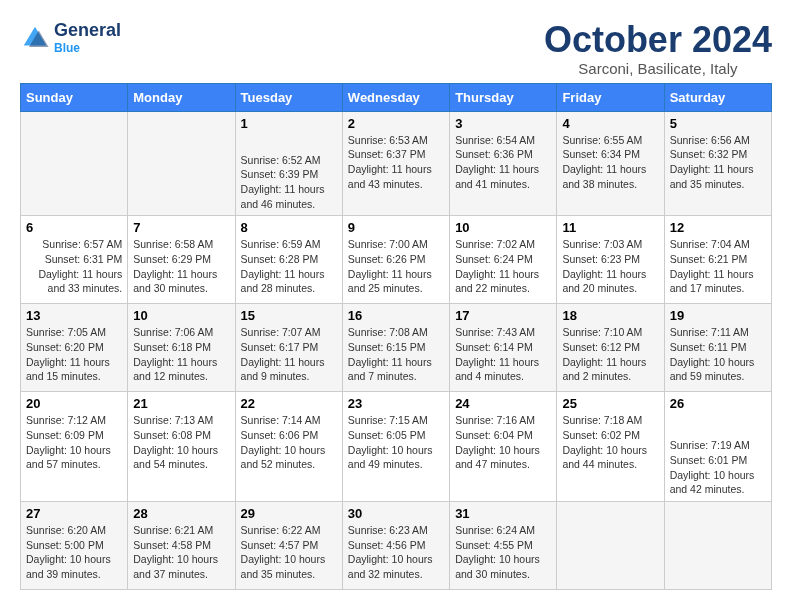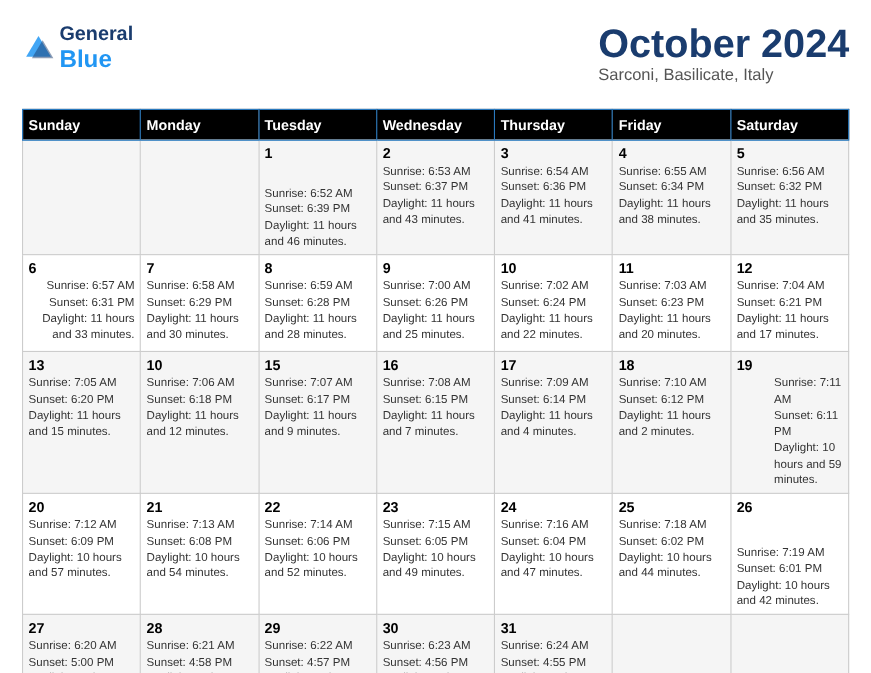--- a/index.html
+++ b/index.html
@@ -7,51 +7,51 @@
       font-family: Arial, sans-serif;
       background: #fff;
       width: 792px;
       min-height: 612px;
       padding: 20px;
     }
     .header {
       display: flex;
       justify-content: space-between;
       align-items: flex-start;
-      margin-bottom: 22px;
+      margin-bottom: 6px;
     }
     .logo {
       display: flex;
       align-items: center;
       gap: 4px;
     }
     .logo-icon {
       width: 30px;
       height: 30px;
     }
     .title-block {
-      text-align: left;
+      text-align: center;
     }
     .month-title {
       font-size: 36px;
       font-weight: bold;
       color: #1a3c6e;
       line-height: 1.1;
     }
     .subtitle {
       font-size: 15px;
       color: #555;
     }
     table {
       width: 100%;
       border-collapse: collapse;
       font-size: 11px;
     }
     thead tr th {
-      background: #000000;
+      background: #3b82f6;
       color: #fff;
       font-weight: bold;
       padding: 6px 5px;
       text-align: left;
       font-size: 13px;
       border: 1px solid #2979be;
     }
     tbody tr td {
       border: 1px solid #ccc;
       padding: 4px 5px;
@@ -85,21 +85,21 @@
 <body>
 
 <div class="header">
   <div class="logo">
     <svg class="logo-icon" viewBox="0 0 40 40">
       <polygon points="20,5 35,30 5,30" fill="#2196F3" opacity="0.85"></polygon>
       <polygon points="25,10 38,32 12,32" fill="#1a3c6e" opacity="0.5"></polygon>
     </svg>
     <div>
       <div style="font-size:18px;font-weight:bold;color:#1a3c6e;">General</div>
-      <div style="font-size:22px;font-weight:bold;color:#2196F3;">Blue</div>
+      <div style="font-size:12px;font-weight:bold;color:#2196F3;">Blue</div>
     </div>
   </div>
   <div class="title-block">
     <div class="month-title">October 2024</div>
     <div class="subtitle">Sarconi, Basilicate, Italy</div>
   </div>
 </div>
 
 <table>
   <thead>
@@ -212,33 +212,33 @@
 Daylight: 11 hours and 9 minutes.</div>
         </td>
         <td>
           <span class="day-num">16</span>
           <div class="day-info" style="white-space: pre-wrap;">Sunrise: 7:08 AM
 Sunset: 6:15 PM
 Daylight: 11 hours and 7 minutes.</div>
         </td>
         <td>
           <span class="day-num">17</span>
-          <div class="day-info" style="white-space: pre-wrap;">Sunrise: 7:09 AM
+          <div class="day-info" style="white-space: pre-wrap;">Sunrise: 7:43 AM
 Sunset: 6:14 PM
 Daylight: 11 hours and 4 minutes.</div>
         </td>
         <td>
           <span class="day-num">18</span>
           <div class="day-info" style="white-space: pre-wrap;">Sunrise: 7:10 AM
 Sunset: 6:12 PM
 Daylight: 11 hours and 2 minutes.</div>
         </td>
         <td>
           <span class="day-num">19</span>
-          <div class="day-info" style="white-space: pre-wrap; margin-left: 34px;">Sunrise: 7:11 AM
+          <div class="day-info" style="white-space: pre-wrap;">Sunrise: 7:11 AM
 Sunset: 6:11 PM
 Daylight: 10 hours and 59 minutes.</div>
         </td>
       </tr>
       <tr>
         <td>
           <span class="day-num">20</span>
           <div class="day-info" style="white-space: pre-wrap;">Sunrise: 7:12 AM
 Sunset: 6:09 PM
 Daylight: 10 hours and 57 minutes.</div>

